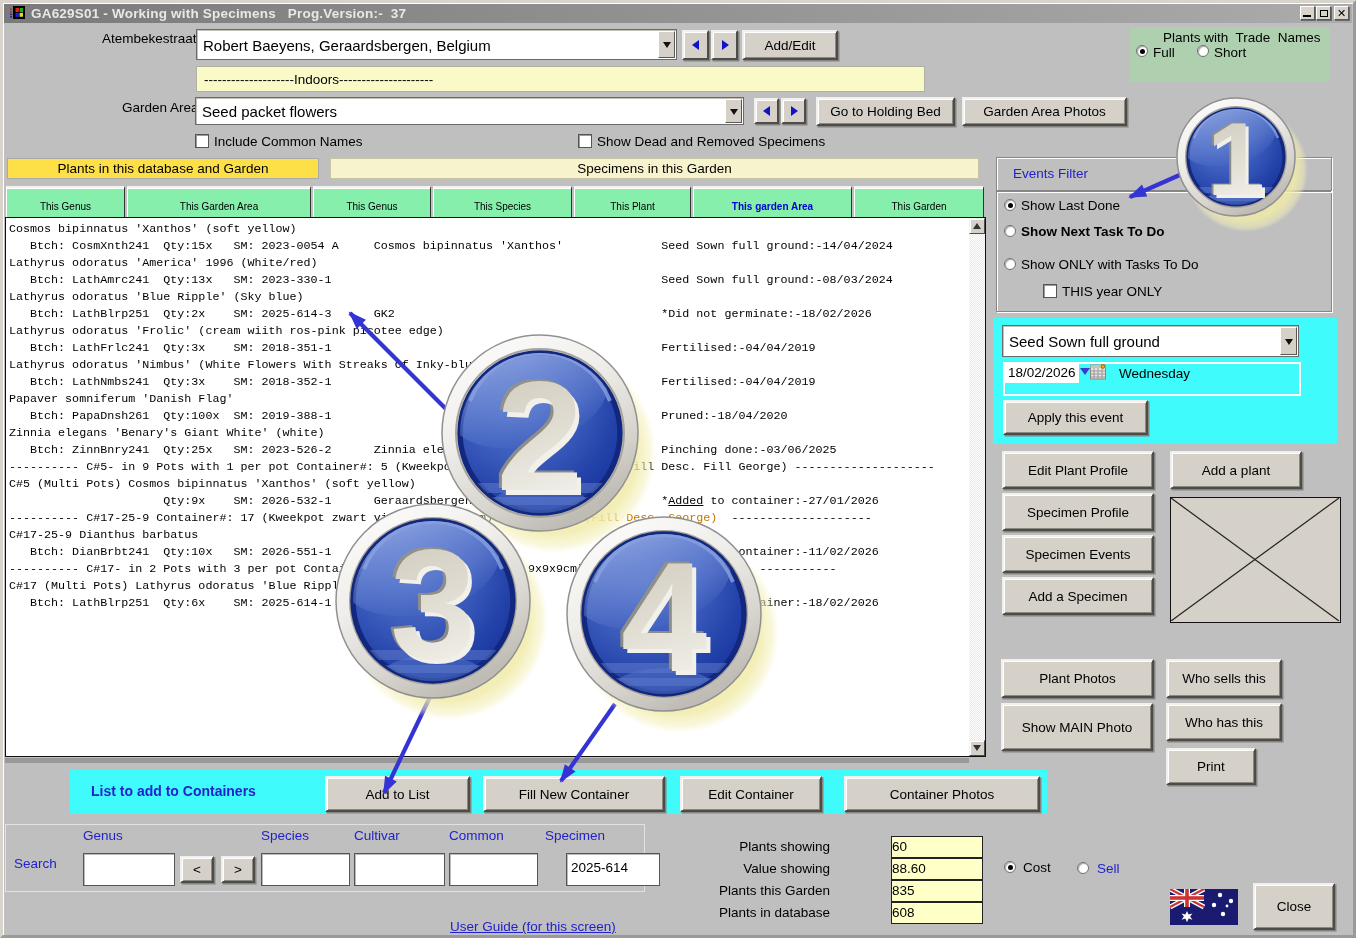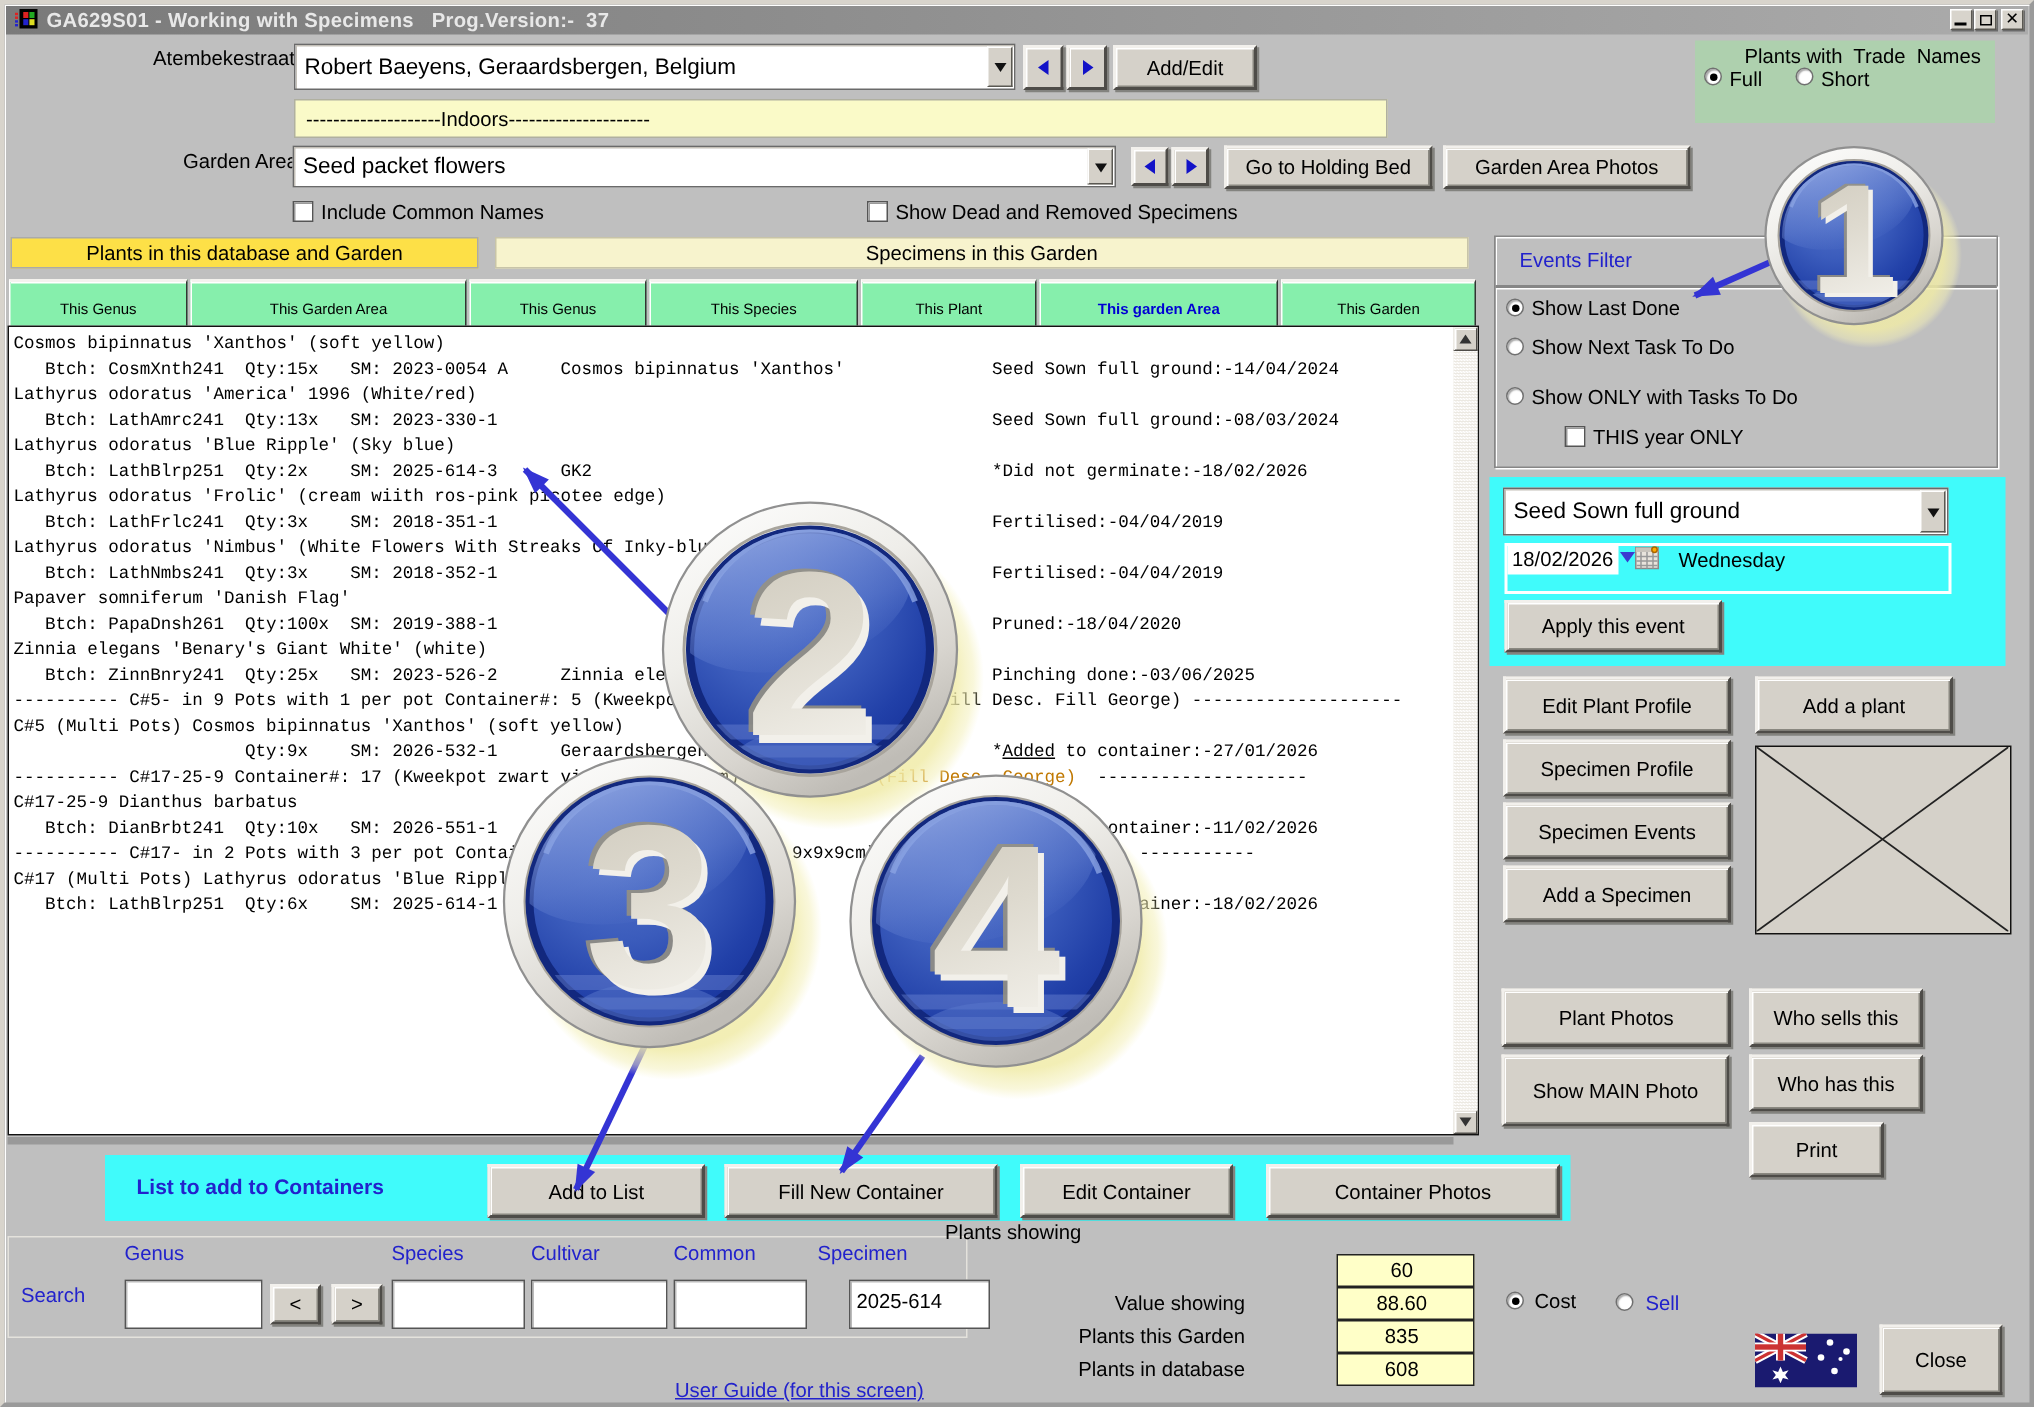--- a/index.html
+++ b/index.html
@@ -28,21 +28,21 @@
 .listbox pre{position:absolute;left:3px;top:3px;font-family:Liberation Mono, monospace;font-size:11.7px;line-height:17px;letter-spacing:0}
 .sel{display:inline-block;width:964px;background:#0a2472;color:#fff;outline:1px dotted #e8d890;margin-left:-3px;padding-left:3px}
 .org{color:#c07800}
 .u{text-decoration:underline}
 .sbar{position:absolute;right:0;top:0;bottom:0;width:16px;background:#ebe9e2;background-image:conic-gradient(#fff 25%,transparent 0 50%,#fff 0 75%,transparent 0);background-size:2px 2px}
 .sbtn{position:absolute;right:0;width:16px;height:16px;background:#d5d1c9;border:1px solid;border-color:#f4f2ee #4e4c48 #4e4c48 #f4f2ee;box-shadow:inset 1px 1px 0 #fff;display:flex;align-items:center;justify-content:center}
 .shadowband{position:absolute;left:5px;top:758px;width:964px;height:5px;background:#999}
 .ov{position:absolute;left:0;top:0;pointer-events:none}
 .co{position:absolute}
 .etch{position:absolute;border:1px solid #868686;box-shadow:1px 1px 0 #fff,inset 1px 1px 0 #fff}
-.ebox{position:absolute;background:#ffffc8;border:1.5px solid #222;font-size:13.5px;text-align:center;padding:2px 5px 0 0}
+.ebox{position:absolute;background:#ffffc8;border:1.5px solid #222;font-size:13.5px;text-align:left;padding:2px 5px 0 0}
 .cyan{position:absolute;background:#40fbfb}
 .link{color:#2222cc;text-decoration:underline}
 .tb{position:absolute;background:#fff;border:1.5px solid #555;box-shadow:inset 1px 1px 0 #bbb}
 </style></head>
 <body>
 <div class="win"></div>
 <div class="title">GA629S01 - Working with Specimens&nbsp;&nbsp; Prog.Version:-&nbsp; 37<svg width="17" height="15" viewBox="0 0 17 15" style="position:absolute;left:6px;top:2px">
 <rect x="3" y="0" width="12" height="13" fill="#000"></rect>
 <g>
 <rect x="5.5" y="2" width="3.4" height="4" fill="#d22"></rect>
@@ -141,21 +141,21 @@
       <span style="width:0;height:0;border:4px solid transparent;border-top:6px solid #333;margin-bottom:-4px"></span>
     </div>
   </div>
 <div class="shadowband"></div>
 <div class="etch" style="left:996px;top:157px;width:336px;height:155px"></div>
 <div class="etch" style="left:997px;top:190px;width:334px;height:0px"></div>
 <div class="lbl blue" style="left:1010px;top:166px;padding:0 3px">Events Filter</div>
 <div class="radio on" style="left:1004px;top:199px"></div>
 <div class="lbl" style="left:1021px;top:198px">Show Last Done</div>
 <div class="radio" style="left:1004px;top:225px"></div>
-<div class="lbl" style="left:1021px;top:224px;font-weight:normal">Show Next Task To Do</div>
+<div class="lbl" style="left:1021px;top:224px;font-weight:bold">Show Next Task To Do</div>
 <div class="radio" style="left:1004px;top:258px"></div>
 <div class="lbl" style="left:1021px;top:257px">Show ONLY with Tasks To Do</div>
 <div class="chk" style="left:1043px;top:284px"></div>
 <div class="lbl" style="left:1062px;top:284px">THIS year ONLY</div>
 <div class="cyan" style="left:993px;top:318px;width:344px;height:126px"></div>
 <div class="combo" style="left:1002px;top:325px;width:297px;height:32px">
     <span class="tx">Seed Sown full ground</span>
     <span class="cbtn"></span>
   </div>
 <div class="abs" style="left:1003px;top:362px;width:298px;height:34px;border:2px solid #fff"></div>
@@ -203,21 +203,21 @@
 <div class="lbl blue" style="left:354px;top:828px">Cultivar</div>
 <div class="lbl blue" style="left:449px;top:828px">Common</div>
 <div class="lbl blue" style="left:545px;top:828px">Specimen</div>
 <div class="tb" style="left:83px;top:853px;width:92px;height:33px"></div>
 <div class="tb" style="left:261px;top:853px;width:89px;height:33px"></div>
 <div class="tb" style="left:354px;top:853px;width:91px;height:33px"></div>
 <div class="tb" style="left:449px;top:853px;width:89px;height:33px"></div>
 <div class="tb" style="left:566px;top:853px;width:94px;height:33px;font-size:13.5px;padding:6px 0 0 4px">2025-614</div>
 <div class="btn" style="left:180px;top:856px;width:34px;height:27px">&lt;</div>
 <div class="btn" style="left:221px;top:856px;width:34px;height:27px">&gt;</div>
-<div class="lbl" style="left:630px;top:814px;width:200px;">Plants showing</div>
+<div class="lbl" style="left:630px;top:839px;width:200px;text-align:right">Plants showing</div>
 <div class="lbl" style="left:630px;top:861px;width:200px;text-align:right">Value showing</div>
 <div class="lbl" style="left:630px;top:883px;width:200px;text-align:right">Plants this Garden</div>
 <div class="lbl" style="left:630px;top:905px;width:200px;text-align:right">Plants in database</div>
 <div class="ebox" style="left:891px;top:836px;width:92px;height:22px">60</div>
 <div class="ebox" style="left:891px;top:858px;width:92px;height:22px">88.60</div>
 <div class="ebox" style="left:891px;top:880px;width:92px;height:22px">835</div>
 <div class="ebox" style="left:891px;top:902px;width:92px;height:22px">608</div>
 <div class="radio on" style="left:1004px;top:861px"></div>
 <div class="lbl" style="left:1023px;top:860px">Cost</div>
 <div class="radio" style="left:1077px;top:862px"></div>

